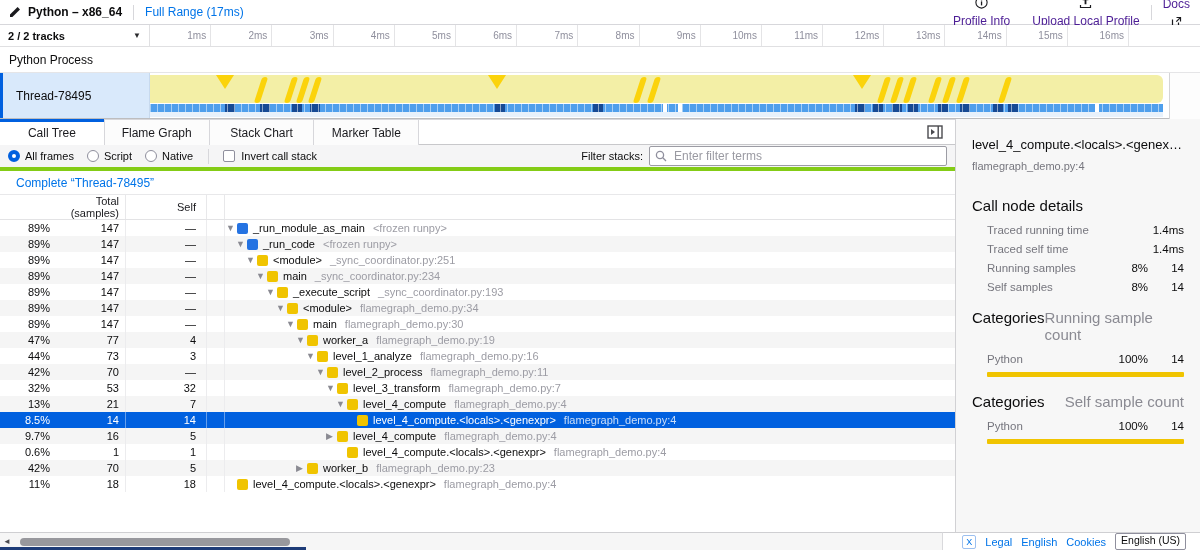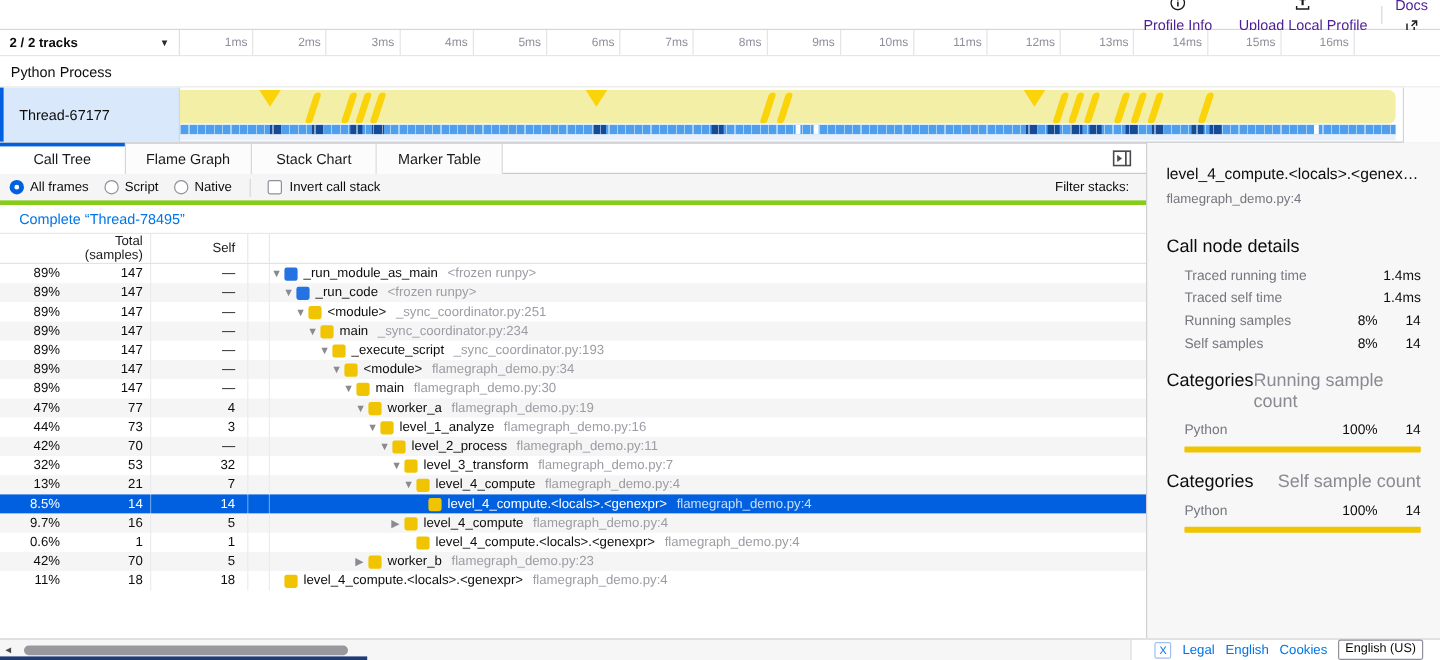--- a/index.html
+++ b/index.html
@@ -147,20 +147,30 @@
   #langsel { display:flex; align-items:center; gap:6px; border:1px solid #8f8f9d; border-radius:2px;
              background:#fff; height:17px; padding:0 5px; font-size:10.5px; cursor:pointer;flex-direction:column; }
   #langsel .ar { font-size:7px; color:#2b2b2e; }
 </style>
 </head>
 <body>
 
 <div id="app">
 
   <div id="hdr">
+    <div class="left">
+      <span class="icn">
+        <svg width="12" height="12" viewBox="0 0 12 12">
+            <path d="M1 11 L1 8.6 L8.6 1 L11 3.4 L3.4 11 Z" fill="#1a1a1e"></path>
+          </svg>
+      </span>
+      <span class="hname">Python – x86_64</span>
+      <span class="vdiv"></span>
+      <span class="hlink">Full Range (17ms)</span>
+    </div>
     <div class="right">
       <span class="hbtn">
         <span class="icn">
           <svg width="13" height="13" viewBox="0 0 13 13">
               <circle cx="6.5" cy="6.5" r="5.6" fill="none" stroke="#1a1a1e" stroke-width="1.1"></circle>
               <rect x="5.9" y="5.4" width="1.3" height="4" fill="#1a1a1e"></rect>
               <rect x="5.9" y="3" width="1.3" height="1.4" fill="#1a1a1e"></rect>
             </svg>
         </span>
         <span>Profile Info</span>
@@ -212,21 +222,21 @@
         <div class="seg">16ms</div>
       </div>
   </div>
 
   <div id="procrow">
     <span>Python Process</span>
   </div>
 
   <div id="threadrow">
     <div id="threadlabel">
-      <span>Thread-67177</span>
+      <span>Thread-78495</span>
     </div>
     <div id="trackarea">
       <div id="yband">
           <div class="mk-v" style="left: 66px;"></div>
           <div class="mk-s" style="left: 108px;"></div>
           <div class="mk-s" style="left: 138px;"></div>
           <div class="mk-s" style="left: 150px;"></div>
           <div class="mk-s" style="left: 162px;"></div>
           <div class="mk-v" style="left: 338px;"></div>
           <div class="mk-s" style="left: 487px;"></div>
@@ -287,20 +297,29 @@
     <span class="rlabel">All frames</span>
     <span class="radio"></span>
     <span class="rlabel">Script</span>
     <span class="radio"></span>
     <span class="rlabel">Native</span>
     <span class="vdiv" style="margin:0 2px"></span>
     <span class="chk"></span>
     <span>Invert call stack</span>
     <div id="filterwrap">
       <span id="filterlabel">Filter stacks:</span>
+      <div id="filterbox">
+        <span class="mag">
+          <svg width="12" height="12" viewBox="0 0 12 12">
+              <circle cx="5" cy="5" r="3.6" fill="none" stroke="#8f8f9d" stroke-width="1.3"></circle>
+              <path d="M7.8 7.8 L11 11" stroke="#8f8f9d" stroke-width="1.3"></path>
+            </svg>
+        </span>
+        <input type="text" value="" placeholder="Enter filter terms" style="">
+      </div>
     </div>
   </div>
 
   <div id="crumbrow">
     <a>Complete “Thread-78495”</a>
   </div>
 
   <div id="thead">
     <div class="c-a">
         <span class="pct"></span>

